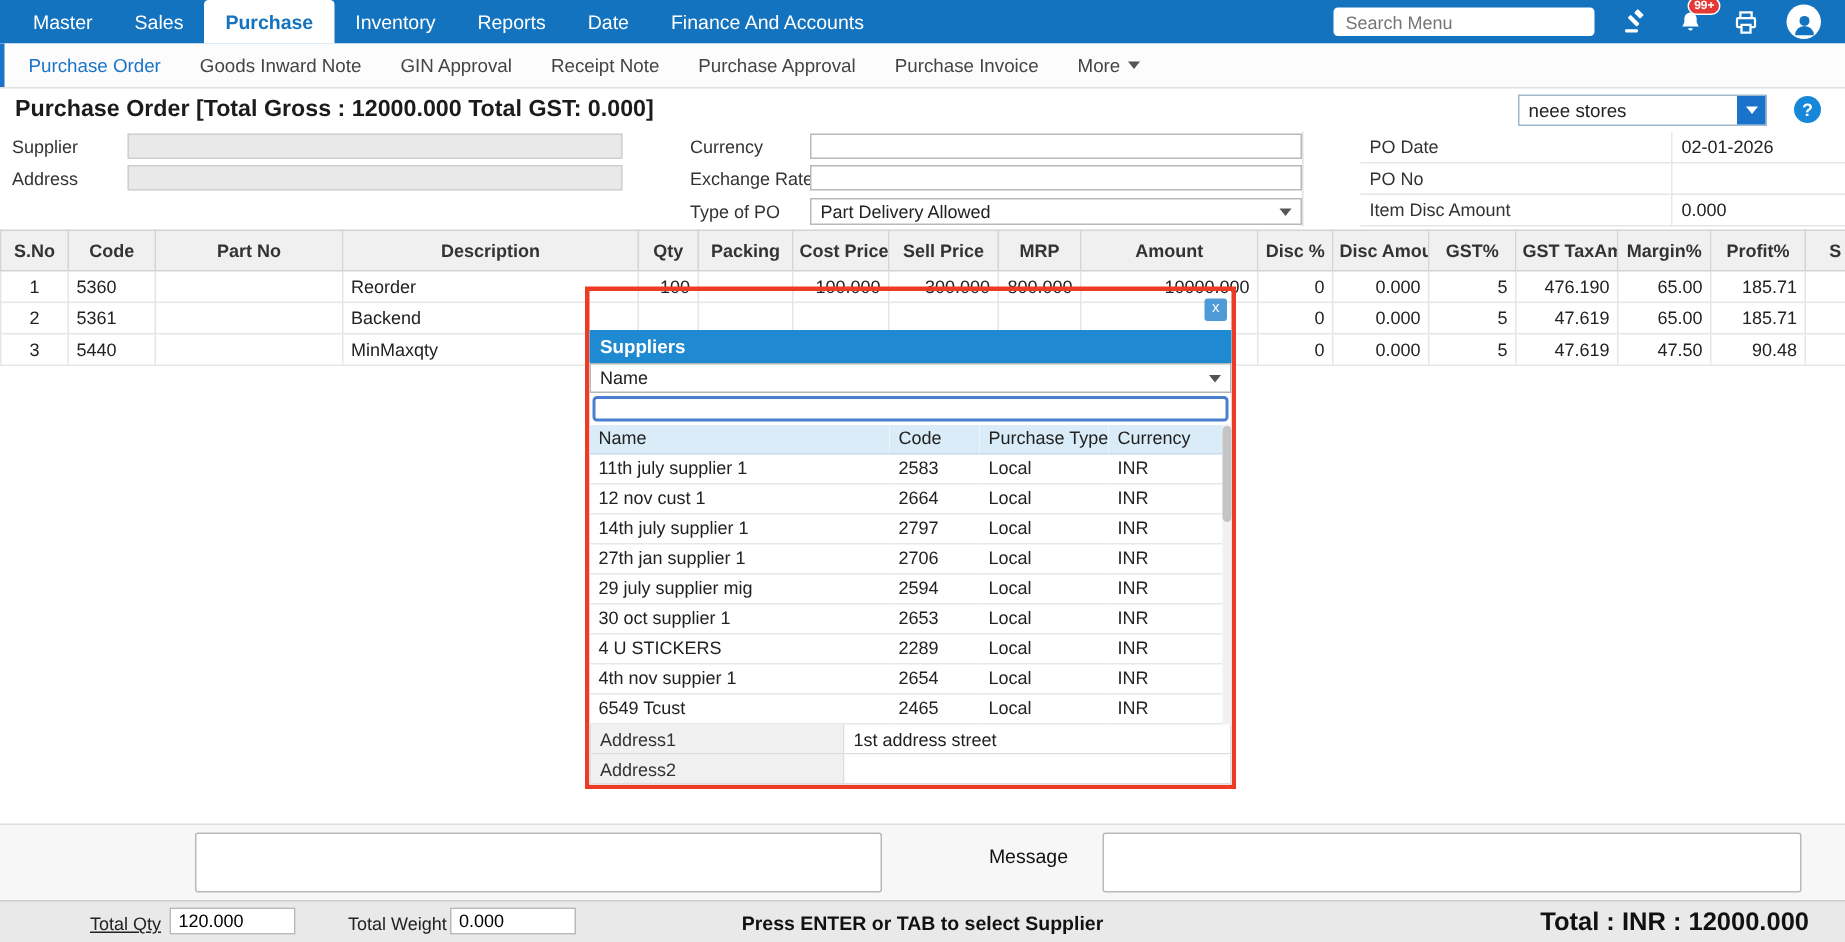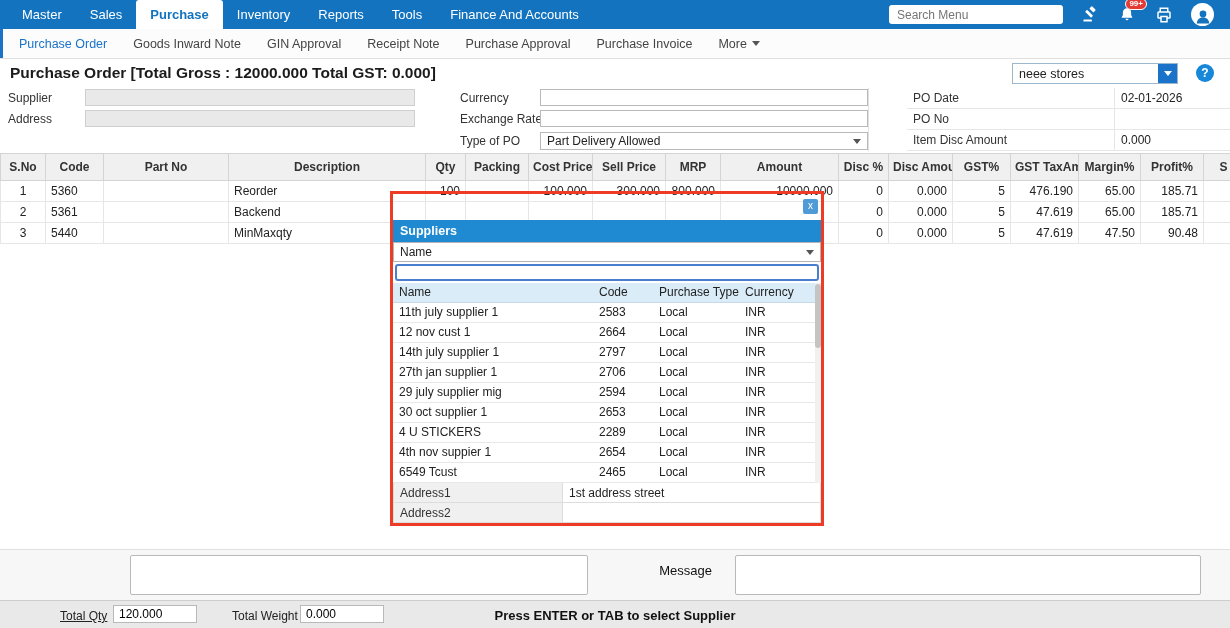--- a/index.html
+++ b/index.html
@@ -90,21 +90,21 @@
 
 <div class="screen">
 
   <header class="topnav">
     <nav class="topnav-items">
       <div class="topnav-item">Master</div>
       <div class="topnav-item">Sales</div>
       <div class="topnav-item active">Purchase</div>
       <div class="topnav-item">Inventory</div>
       <div class="topnav-item">Reports</div>
-      <div class="topnav-item">Tools</div>
+      <div class="topnav-item">Date</div>
       <div class="topnav-item">Finance And Accounts</div>
     </nav>
     <div class="topnav-right">
       <input class="search-menu" placeholder="Search Menu" style="">
       <div class="icon-btn">
         <svg viewBox="0 0 24 24" width="17" height="17">
             <g fill="#fff">
               <rect x="11" y="2" width="8" height="5" rx="1" transform="rotate(45 15 4.5)"></rect>
               <rect x="4" y="9" width="12" height="4" rx="1" transform="rotate(45 10 11)"></rect>
               <rect x="2" y="19" width="12" height="3" rx="1"></rect>
@@ -299,20 +299,21 @@
     <span class="rm-label" style="left:640px;top:13px;width:72px;">Message</span>
     <textarea class="rm-ta" style="left: 735px; width: 466px;"></textarea>
   </section>
 
   <footer class="bottombar">
     <span class="bb-label" style="left:60px;text-decoration:underline;">Total Qty</span>
     <input class="bb-input" style="left: 113px;" value="120.000">
     <span class="bb-label" style="left:232px;">Total Weight</span>
     <input class="bb-input" style="left: 300px;" value="0.000">
     <div class="bb-hint">Press ENTER or TAB to select Supplier</div>
+    <div class="bb-total">Total : INR : 12000.000</div>
   </footer>
 
   <div class="modal">
     <div class="modal-gap">
       <div class="modal-close">x</div>
     </div>
     <div class="modal-body">
       <div class="modal-titlebar">
         <span class="modal-title">Suppliers</span>
       </div>

